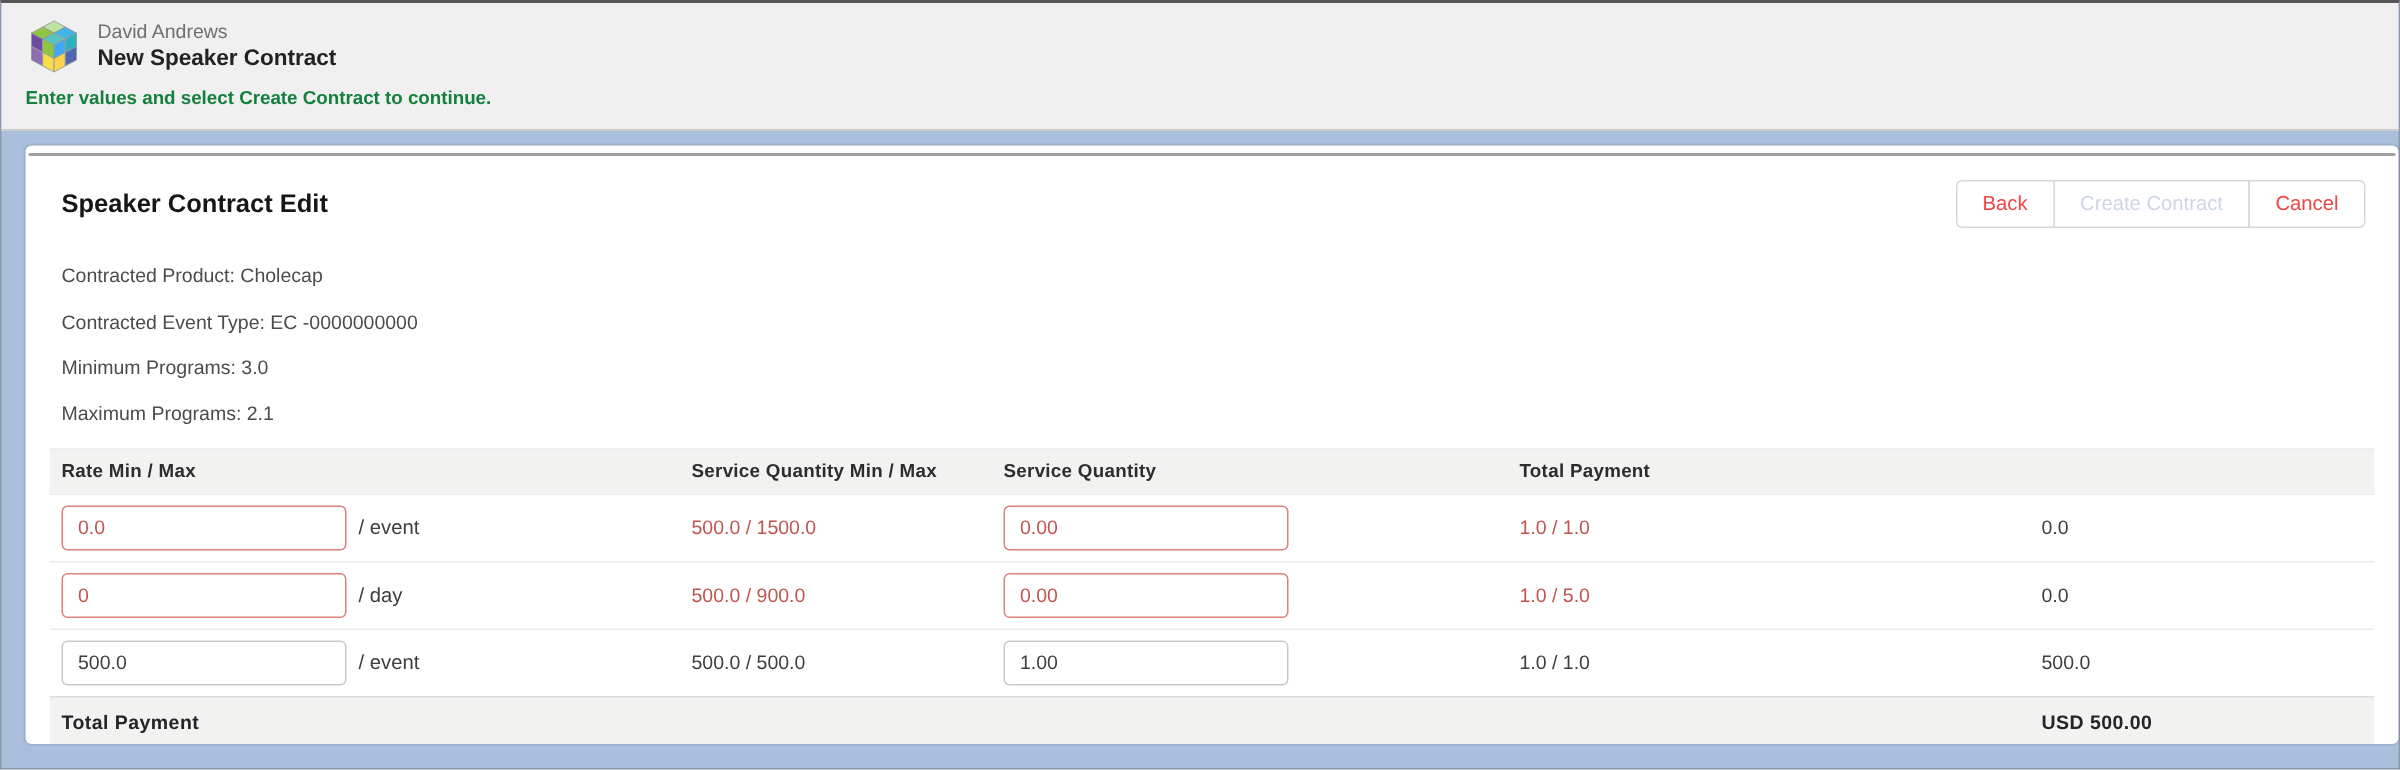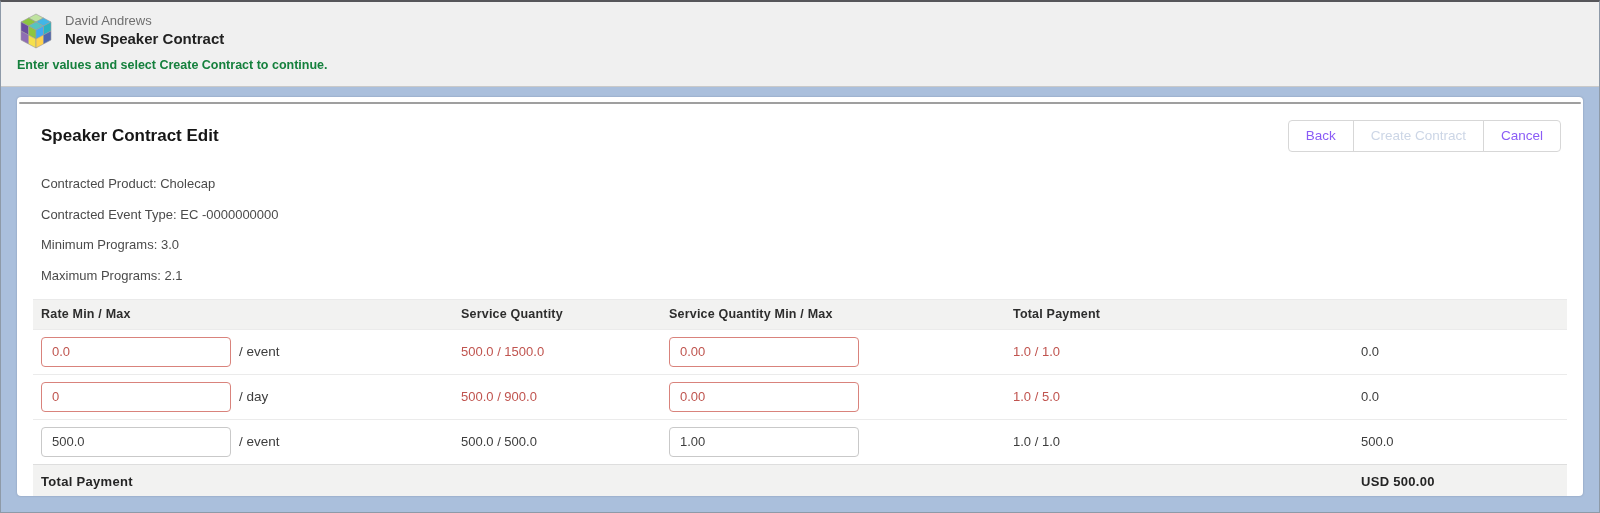--- a/index.html
+++ b/index.html
@@ -29,41 +29,41 @@
   .app-logo { width: 38px; height: 40px; margin-right: 10px; flex: 0 0 auto; }
   .app-titles { padding-top: 1px; }
   .app-user { font-size: 13px; color: #6f6f6f; line-height: 17px; }
   .app-title { font-size: 15px; font-weight: bold; color: #222; line-height: 19px; }
   .app-instruction { font-size: 12.5px; font-weight: bold; color: #15803d; margin-top: 7px; }
 
   
   .card {
     background: #ffffff;
     border-radius: 4px;
-    margin: 10px 16px 16px 16px;
+    margin: 10px 0 16px 16px;
     position: relative;
     flex: 1 1 auto;
     box-shadow: 0 0 2px rgba(60,70,90,.35);
     overflow: hidden;
   }
   .card-topline {
     height: 2px; background: #9f9f9f;
     margin: 5px 2px 0 2px; border-radius: 2px;
   }
   .card-head {
     display: flex; align-items: center; justify-content: space-between;
     padding: 16px 22px 10px 24px;
   }
   .card-title { font-size: 17px; font-weight: bold; color: #161616; }
 
   .btn-group { display: flex; }
   .btn {
     background: #fff;
     border: 1px solid #d7d7d7;
-    color: #8b5cf6;
+    color: #ef4444;
     font-family: "Liberation Sans", sans-serif;
     font-size: 13.5px;
     padding: 7px 17px;
     cursor: pointer;
     margin-left: -1px;
     line-height: 16px;
   }
   .btn:first-child { border-radius: 4px 0 0 4px; margin-left: 0; }
   .btn:last-child { border-radius: 0 4px 4px 0; }
   .btn:disabled { color: #ccd6e6; cursor: default; }
@@ -167,22 +167,22 @@
     <div class="details">
       <div class="detail-line">Contracted Product: Cholecap</div>
       <div class="detail-line">Contracted Event Type: EC -0000000000</div>
       <div class="detail-line">Minimum Programs: 3.0</div>
       <div class="detail-line">Maximum Programs: 2.1</div>
     </div>
 
     <div class="rates-table">
       <div class="tgrid thead">
         <div>Rate Min / Max</div>
+        <div>Service Quantity Min / Max</div>
         <div>Service Quantity</div>
-        <div>Service Quantity Min / Max</div>
         <div>Total Payment</div>
       </div>
 
       <div class="tgrid trow error">
         <div class="rate-cell">
           <input class="num-input" type="text" value="0.0" style="">
           <span class="unit">/ event</span>
         </div>
         <div class="minmax">500.0 / 1500.0</div>
         <div class="rate-cell">

